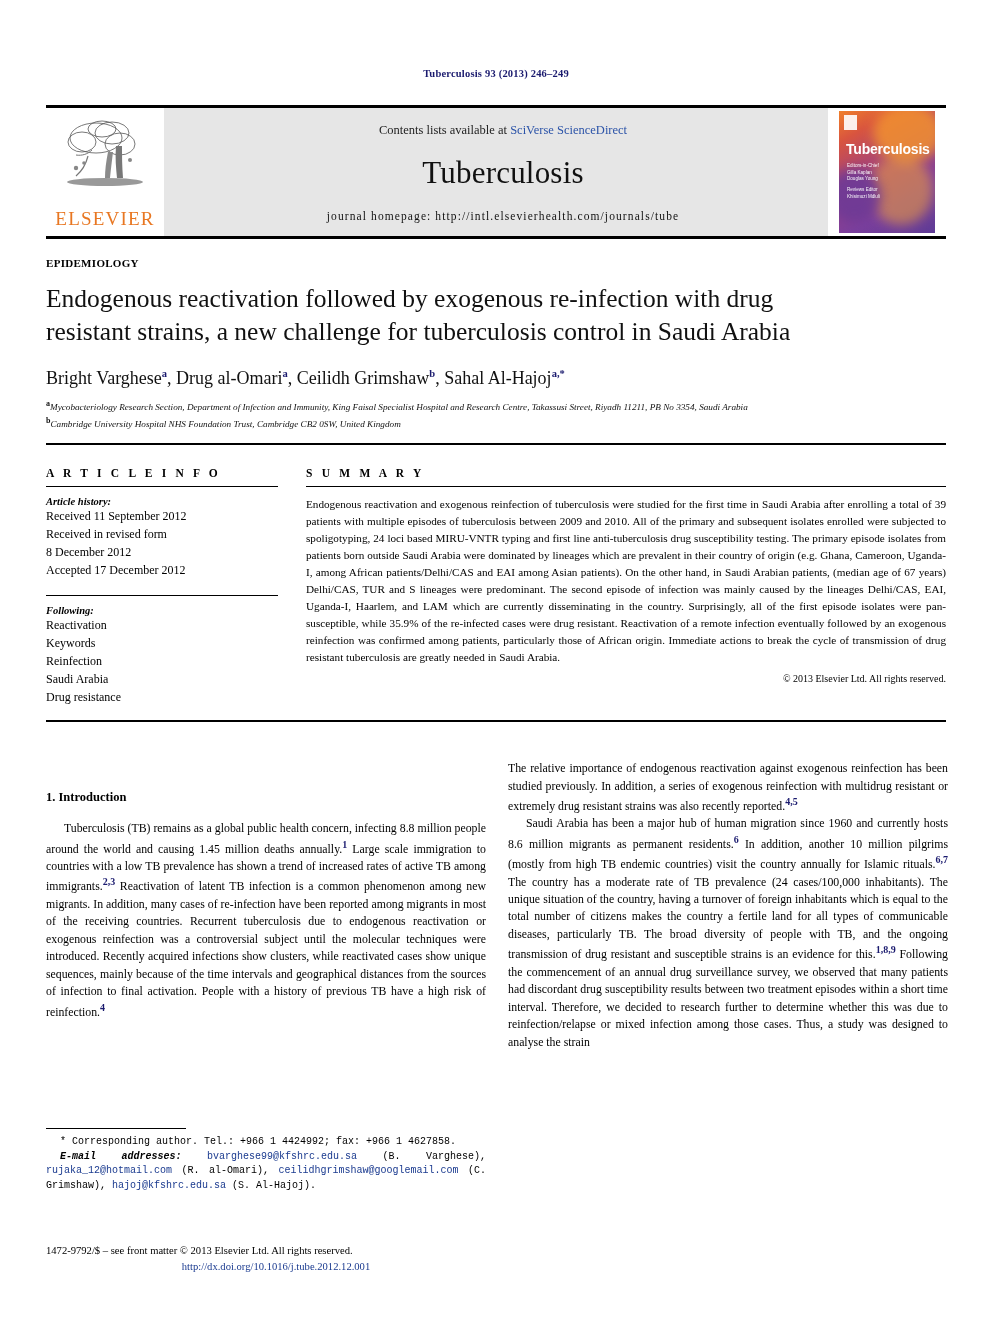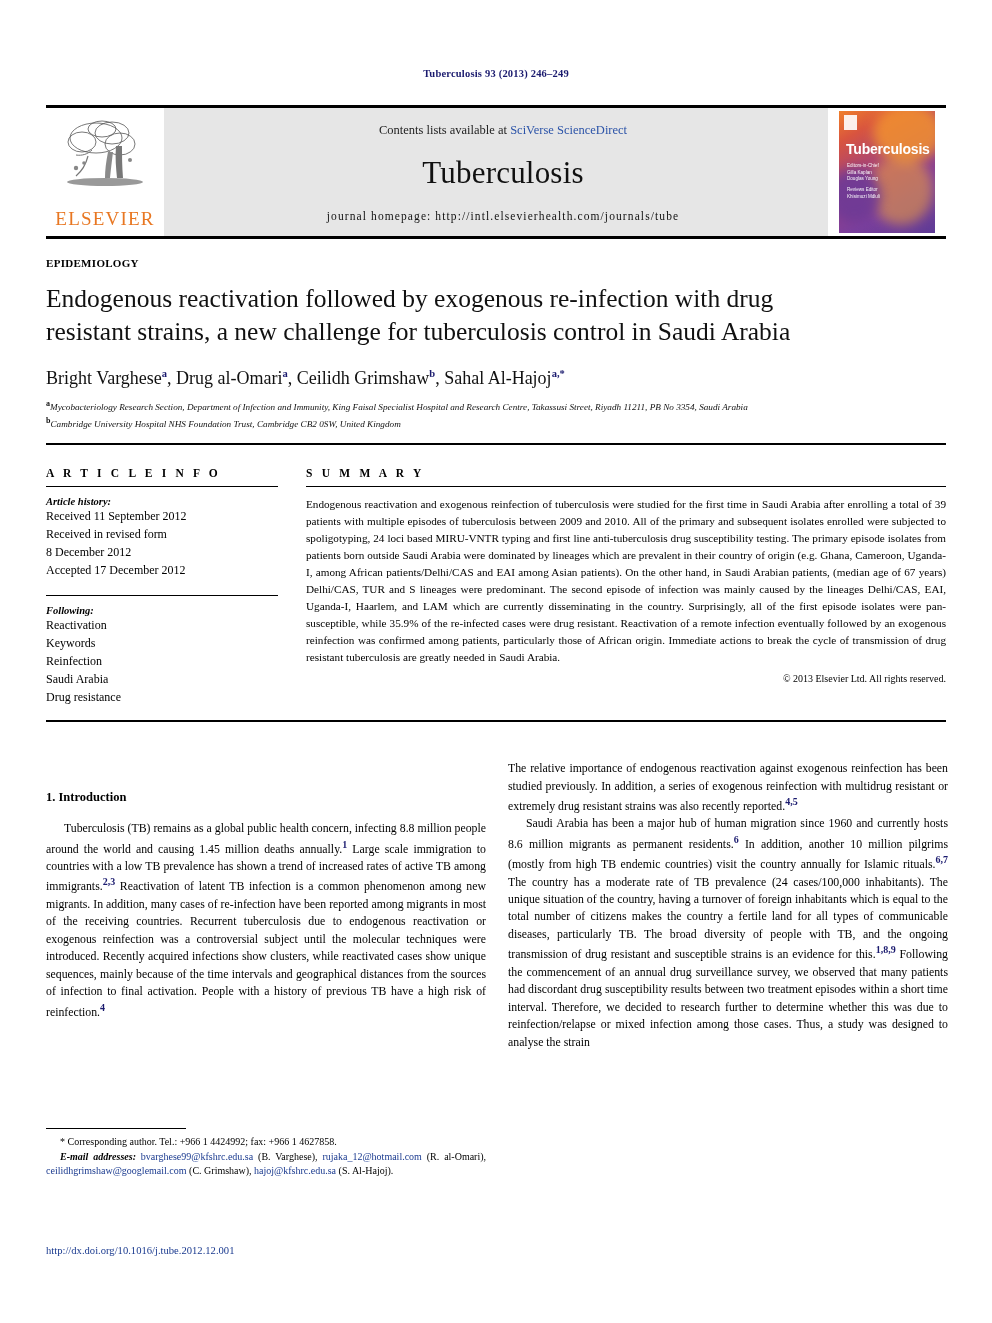--- a/index.html
+++ b/index.html
@@ -262,32 +262,32 @@
   .fn-rule {
     border-top: 1px solid #000;
     width: 140px;
     margin-bottom: 6px;
   }
   .fn-line {
     font-size: 10px;
     line-height: 1.46;
     text-align: justify;
   }
-  .fn-line.indent { text-indent: 14px; }
+  .fn-line.indent { text-indent: 14px; font-family: Liberation Mono, monospace; }
   .fn-email { font-style: italic; font-weight: bold; }
   .lnk { color: #1a3a8f; }
   .imprint {
     position: absolute;
     left: 46px;
     top: 1243px;
     width: 460px;
     font-size: 10.6px;
     line-height: 1.5;
   }
-  .imprint .doi { color: #1a3a8f; }
+  .imprint .doi { color: #1a3a8f; text-align: center; }
 </style>
 </head>
 <body>
 
 <div class="page">
 
   <div class="running-head">Tuberculosis 93 (2013) 246–249</div>
 
   <div class="masthead">
 
@@ -411,16 +411,17 @@
       <span class="lnk">rujaka_12@hotmail.com</span>
       <span>(R. al-Omari)</span>,
       <span class="lnk">ceilidhgrimshaw@googlemail.com</span>
       <span>(C. Grimshaw)</span>,
       <span class="lnk">hajoj@kfshrc.edu.sa</span>
       <span>(S. Al-Hajoj)</span>.
     </div>
   </div>
 
   <div class="imprint">
+    <div>1472-9792/$ – see front matter © 2013 Elsevier Ltd. All rights reserved.</div>
     <div class="doi">http://dx.doi.org/10.1016/j.tube.2012.12.001</div>
   </div>
 
 </div>
 
 </body></html>

